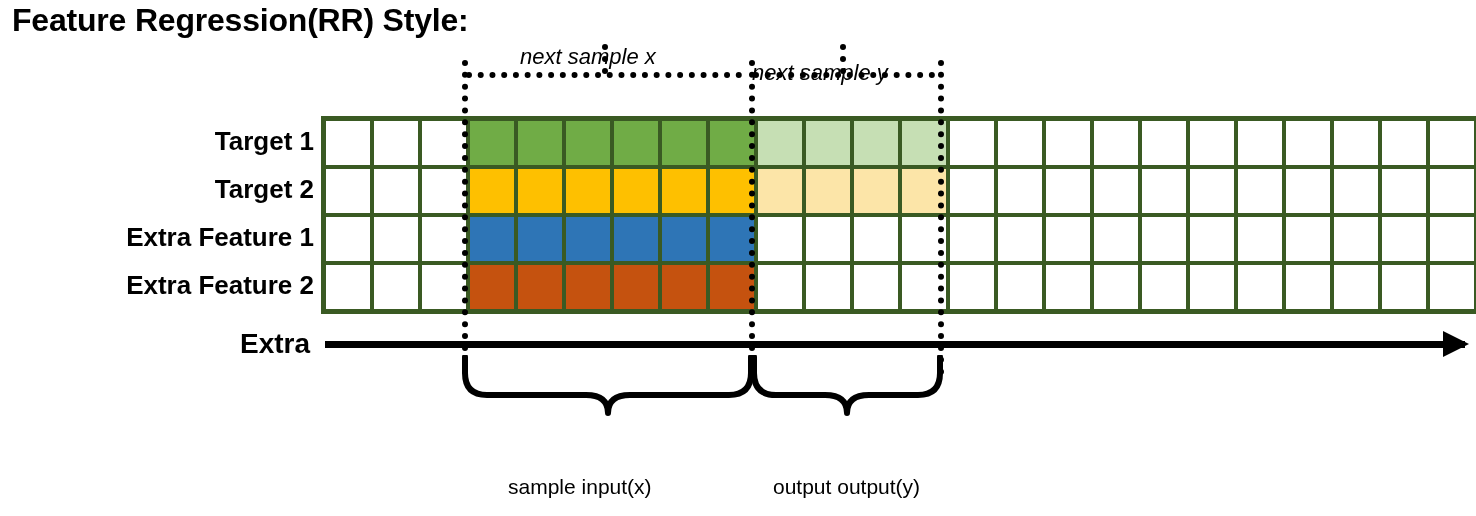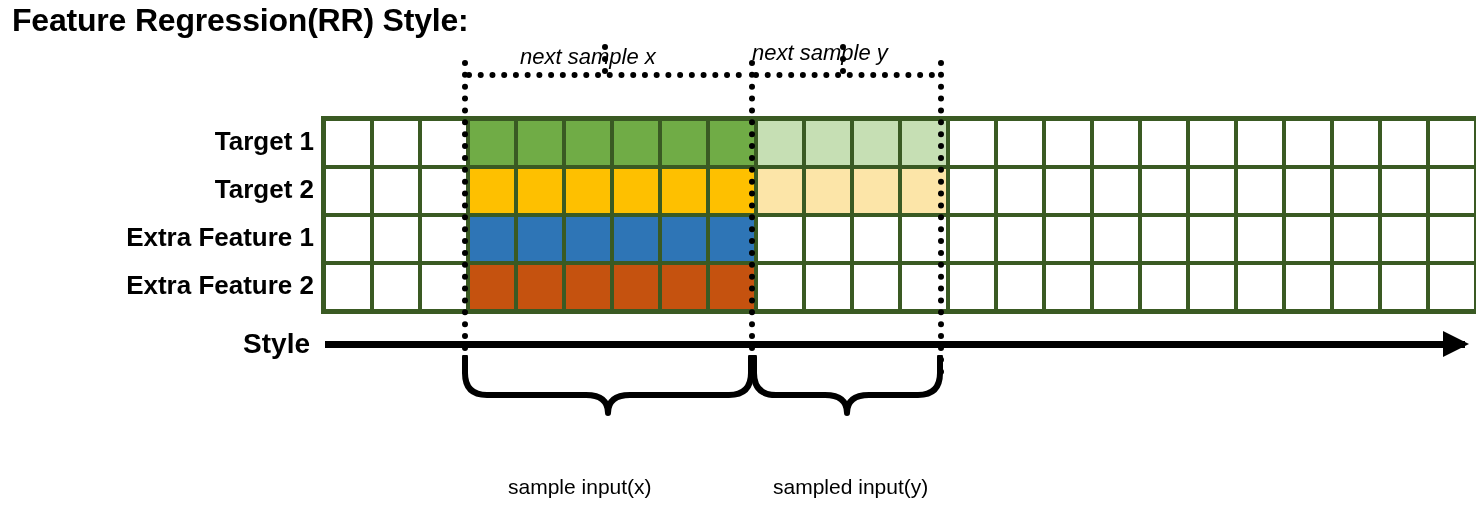--- a/index.html
+++ b/index.html
@@ -65,21 +65,21 @@
 </head>
 <body>
 
 <div id="page-title">Feature Regression(RR) Style:</div>
 
 <div class="row-label" id="lbl-r0">Target 1</div>
 <div class="row-label" id="lbl-r1">Target 2</div>
 <div class="row-label" id="lbl-r2">Extra Feature 1</div>
 <div class="row-label" id="lbl-r3">Extra Feature 2</div>
 
-<div id="time-label">Style</div>
+<div id="time-label">Extra</div>
 
 <div id="grid">
     <div class="grid-row">
       <div class="cell "></div>
       <div class="cell "></div>
       <div class="cell "></div>
       <div class="cell green"></div>
       <div class="cell green"></div>
       <div class="cell green"></div>
       <div class="cell green"></div>
@@ -188,31 +188,31 @@
 <div class="vguide" id="vg-mid"></div>
 <div class="vguide" id="vg-y-right"></div>
 
 <div class="brace-top-line" style="left:466px;top:72px;width:276px;"></div>
 <div class="brace-tick" style="left:602px;top:44px;height:30px;"></div>
 
 <div class="brace-top-line" style="left:753px;top:72px;width:182px;"></div>
 <div class="brace-tick" style="left:840px;top:44px;height:30px;"></div>
 
 <div class="top-label" style="left:520px;top:4px;width:180px;">next sample x</div>
-<div class="top-label" style="left:752px;top:0;width:180px;">next sample y</div>
+<div class="top-label" style="left:752px;top:20px;width:180px;">next sample y</div>
 
 <svg id="bottom-braces" viewBox="0 0 1476 70" preserveAspectRatio="none">
 
   <path fill="none" stroke="#000" stroke-width="6" stroke-linecap="round" stroke-linejoin="round" d="M465,2 L465,18 Q465,40 487,40 L586,40 Q608,40 608,58 Q608,40 630,40 L729,40 Q751,40 751,18 L751,2"></path>
 
   <path fill="none" stroke="#000" stroke-width="6" stroke-linecap="round" stroke-linejoin="round" d="M754,2 L754,18 Q754,40 776,40 L825,40 Q847,40 847,58 Q847,40 869,40 L918,40 Q940,40 940,18 L940,2"></path>
 </svg>
 
 <div class="caption" id="cap-input">
   <span class="cap-line">sample input(x)</span>
   
   
 </div>
 <div class="caption" id="cap-output">
-  <span class="cap-line">sampled input(y)</span>
+  <span class="cap-line">output output(y)</span>
   
   
 </div>
 
 </body></html>

